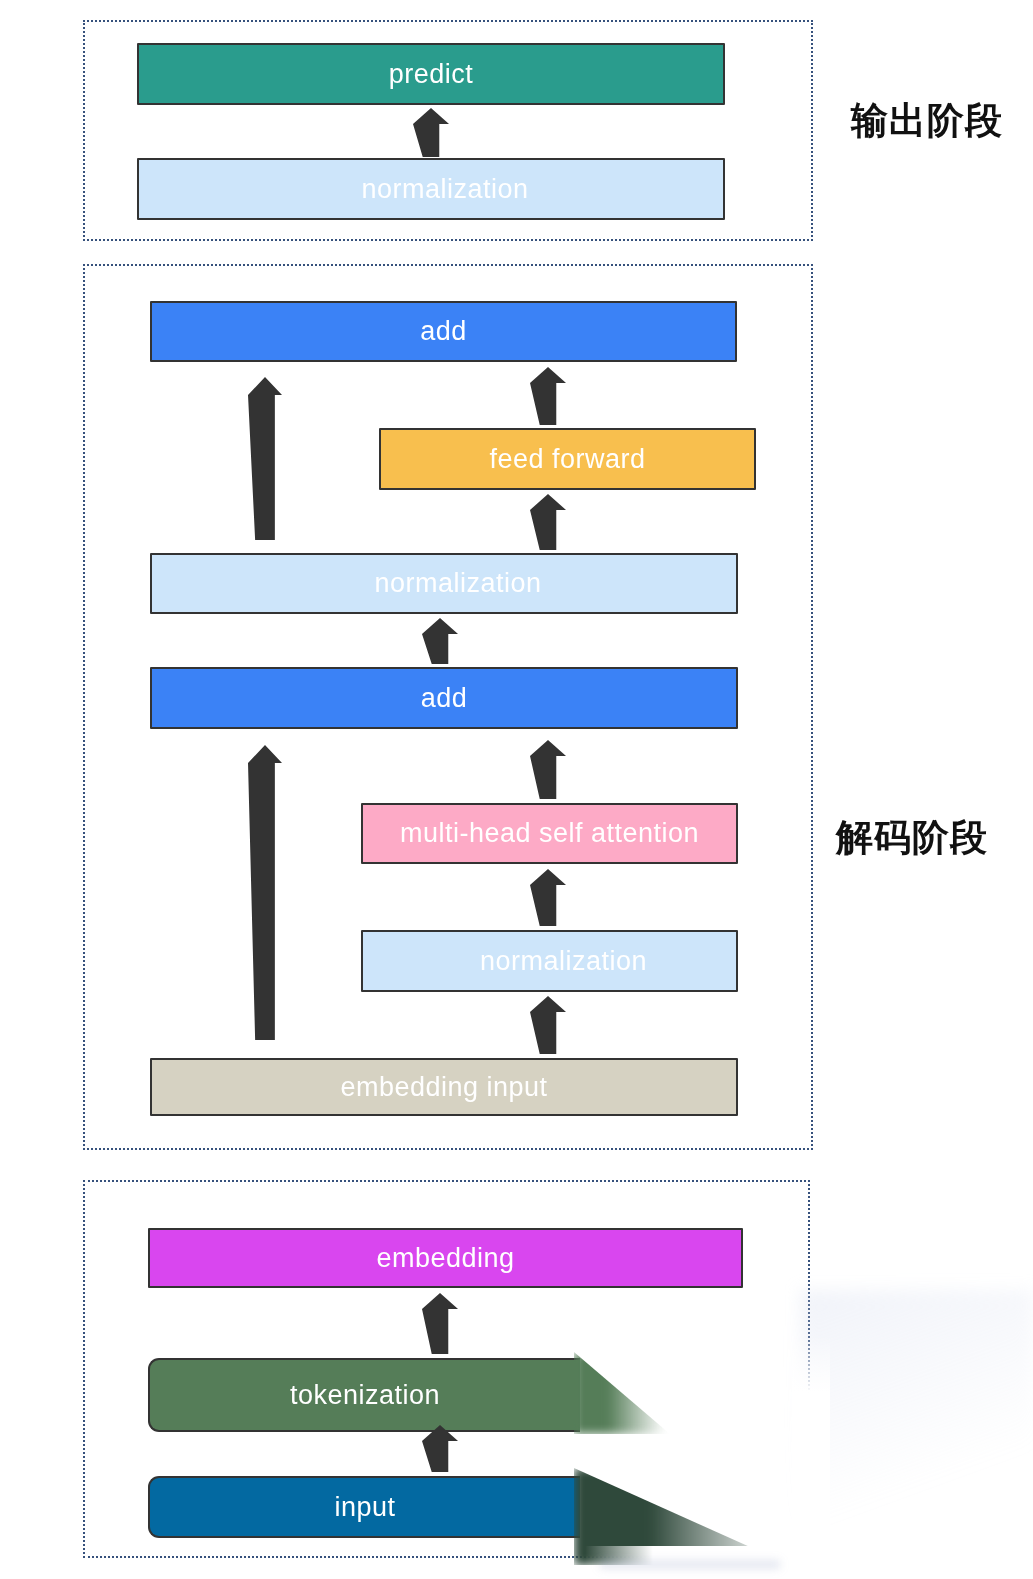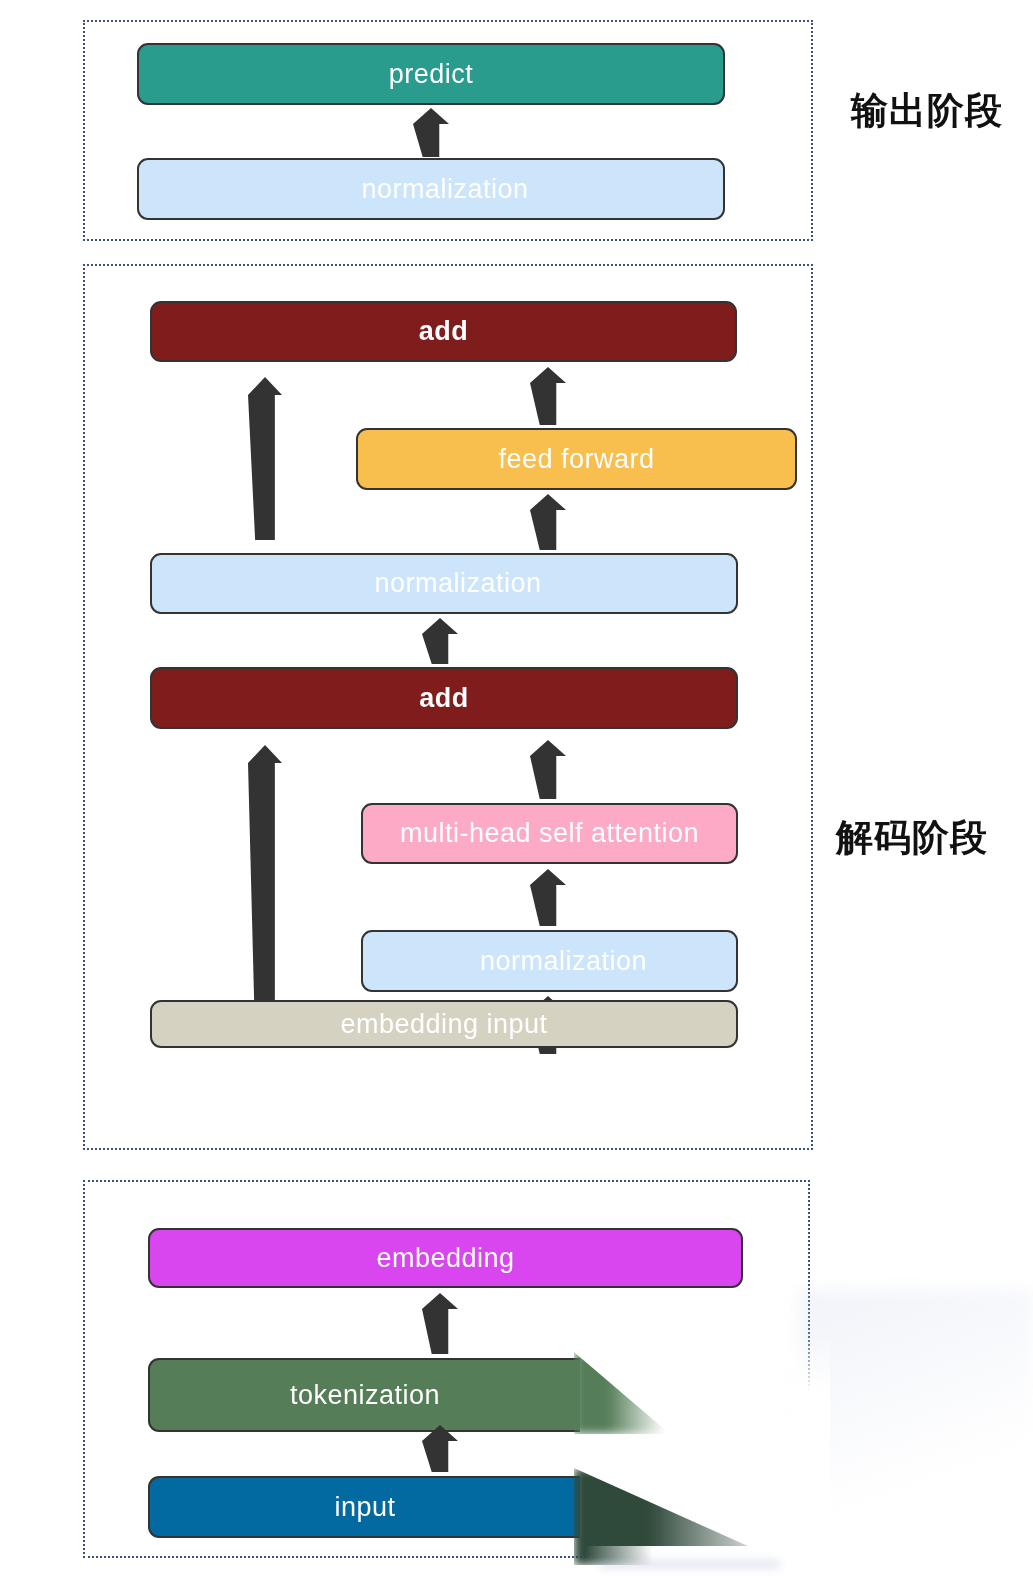--- a/index.html
+++ b/index.html
@@ -5,27 +5,27 @@
   html,body{margin:0;padding:0;background:#fff;}
   .page{
     position:relative;width:1033px;height:1579px;overflow:hidden;background:#fff;
     font-family:"Liberation Sans","DejaVu Sans",sans-serif;
   }
   .sec{
     position:absolute;border:2px dotted #36517c;box-sizing:border-box;z-index:0;
   }
   .bx{
     position:absolute;box-sizing:border-box;z-index:2;
-    border:2px solid #333;border-radius:11px;
+    border:2px solid #333;border-radius:1px;
     display:flex;align-items:center;justify-content:center;
     color:#fff;font-size:27px;letter-spacing:.5px;z-index:2;
   }
   .teal{background:#2a9c8d;}
   .blue{background:#cde5fa;padding-left:28px;}
-  .purple{background:#7f1d1d;font-weight:bold;}
+  .purple{background:#3b82f6;}
   .orange{background:#f8bf4e;}
   .pink{background:#fdaac6;}
   .beige{background:#d6d2c2;}
   .sage{background:#d946ef;}
   .green{background:#557d58;}
   .dgreen{background:#0369a1;}
   .cut{border-right:0;border-radius:11px 0 0 11px;}
   .arr{position:absolute;background:#333;z-index:2;}
   .arr.small{clip-path:polygon(50% 0,100% 16px,73% 16px,73% 100%,27% 100%,0 16px);}
   .arr.tall{clip-path:polygon(50% 0,100% 18px,79% 18px,79% 100%,21% 100%,0 18px);}
@@ -51,49 +51,49 @@
 
   <div class="sec" style="left:83px;top:20px;width:730px;height:221px"></div>
   <div class="sec" style="left:83px;top:264px;width:730px;height:886px"></div>
   <div class="sec" style="left:83px;top:1180px;width:727px;height:378px"></div>
 
   <div class="ghost" style="left:800px;top:1290px;width:233px;height:289px"></div>
 
   <div class="bx teal" style="left:137px;top:43px;width:588px;height:62px">predict</div>
   <div class="arr small" style="left:413px;top:108px;width:36px;height:49px"></div>
   <div class="bx blue" style="left:137px;top:158px;width:588px;height:62px">normalization</div>
-  <div class="lbl" style="left:851px;top:86px">输出阶段</div>
+  <div class="lbl" style="left:851px;top:96px">输出阶段</div>
 
   <div class="bx purple" style="left:150px;top:301px;width:587px;height:61px">add</div>
 
   <div class="arr tall" style="left:248px;top:377px;width:34px;height:163px"></div>
   <div class="arr small" style="left:530px;top:367px;width:36px;height:58px"></div>
 
-  <div class="bx orange" style="left:356px;top:428px;width:441px;height:62px">feed forward</div>
+  <div class="bx orange" style="left:379px;top:428px;width:377px;height:62px">feed forward</div>
 
   <div class="arr small" style="left:530px;top:494px;width:36px;height:56px"></div>
 
   <div class="bx blue" style="left:150px;top:553px;width:588px;height:61px">normalization</div>
 
   <div class="arr small" style="left:422px;top:618px;width:36px;height:46px"></div>
 
   <div class="bx purple" style="left:150px;top:667px;width:588px;height:62px">add</div>
 
   <div class="arr tall" style="left:248px;top:745px;width:34px;height:295px"></div>
   <div class="arr small" style="left:530px;top:740px;width:36px;height:59px"></div>
 
   <div class="bx pink" style="left:361px;top:803px;width:377px;height:61px">multi-head self attention</div>
 
   <div class="arr small" style="left:530px;top:869px;width:36px;height:57px"></div>
 
   <div class="bx blue" style="left:361px;top:930px;width:377px;height:62px">normalization</div>
 
   <div class="arr small" style="left:530px;top:996px;width:36px;height:58px"></div>
 
-  <div class="bx beige" style="left:150px;top:1000px;width:588px;height:48px">embedding input</div>
+  <div class="bx beige" style="left:150px;top:1058px;width:588px;height:58px">embedding input</div>
 
   <div class="lbl" style="left:836px;top:813px">解码阶段</div>
 
   <div class="bx sage" style="left:148px;top:1228px;width:595px;height:60px">embedding</div>
 
   <div class="arr small" style="left:422px;top:1293px;width:36px;height:61px"></div>
 
   <div class="bx green cut" style="left:148px;top:1358px;width:432px;height:74px">tokenization</div>
 
   <div class="arr small" style="left:422px;top:1425px;width:36px;height:47px"></div>

